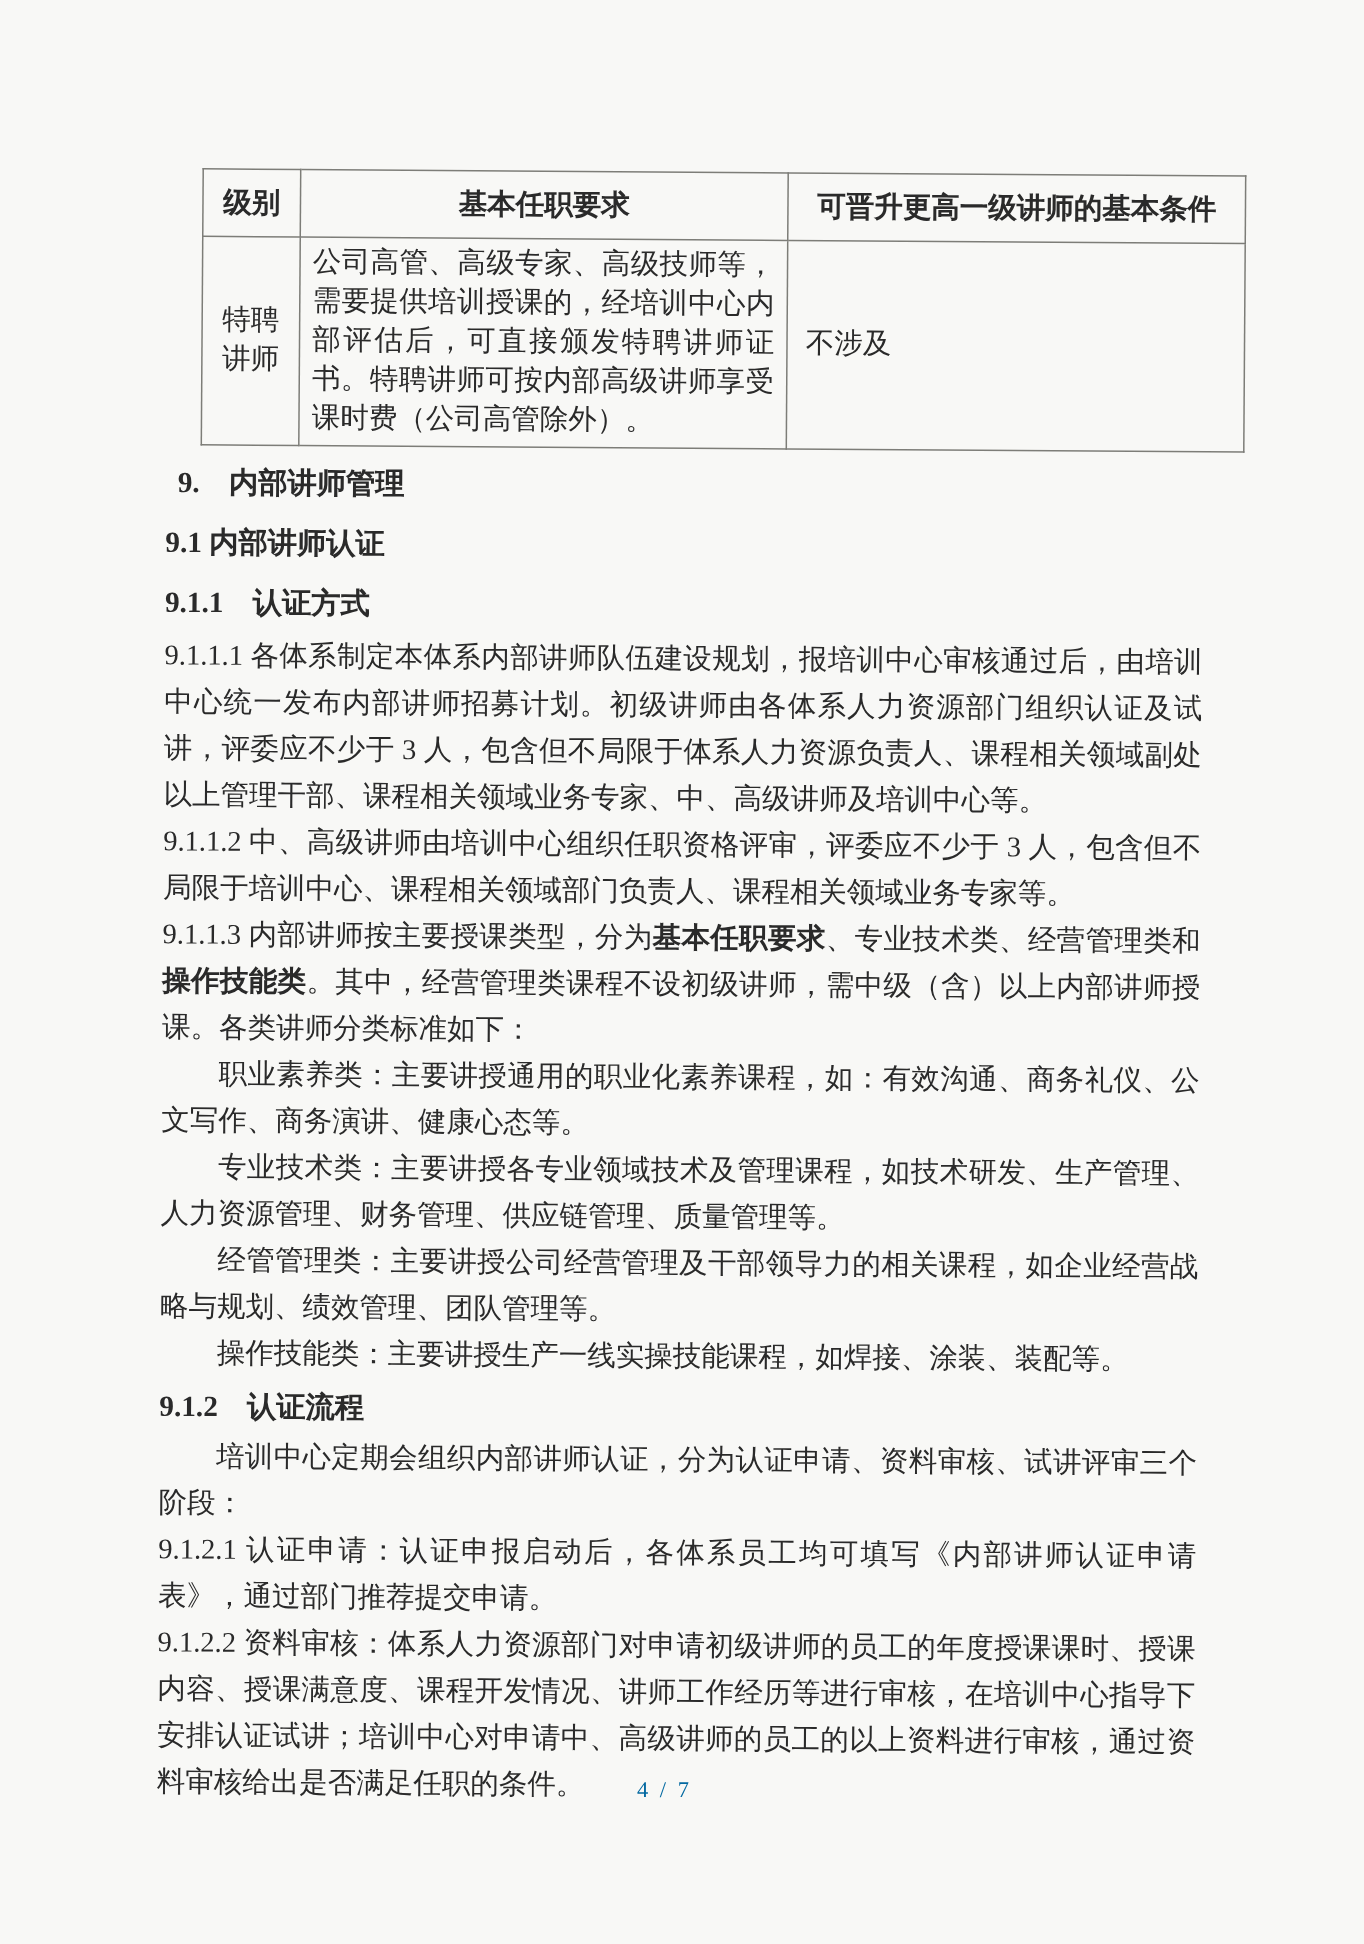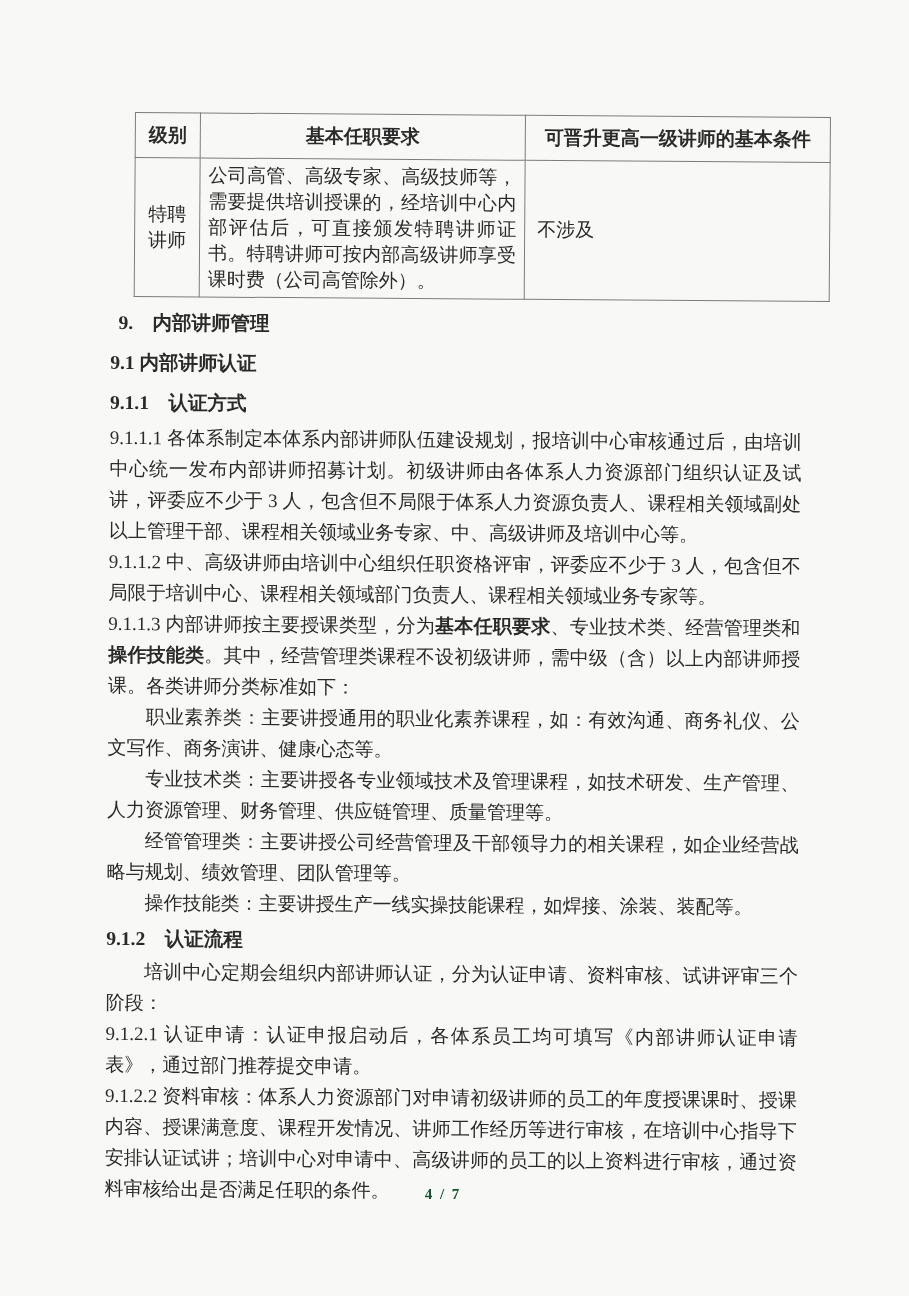--- a/index.html
+++ b/index.html
@@ -89,23 +89,23 @@
   p.para.indent { text-indent: 2em; }
   p.para b { font-weight: bold; }
   
   .footer {
     position: absolute;
     top: 1186px;
     left: 0;
     width: 886px;
     text-align: center;
     font-size: 15px;
-    font-weight: bold;
+    font-weight: normal;
     letter-spacing: 2px;
-    color: #14532d;
+    color: #0369a1;
   }
 </style>
 </head>
 <body>
 
 <div class="sheet">
   <div class="content">
 
     <table class="level-table">
       <colgroup>

